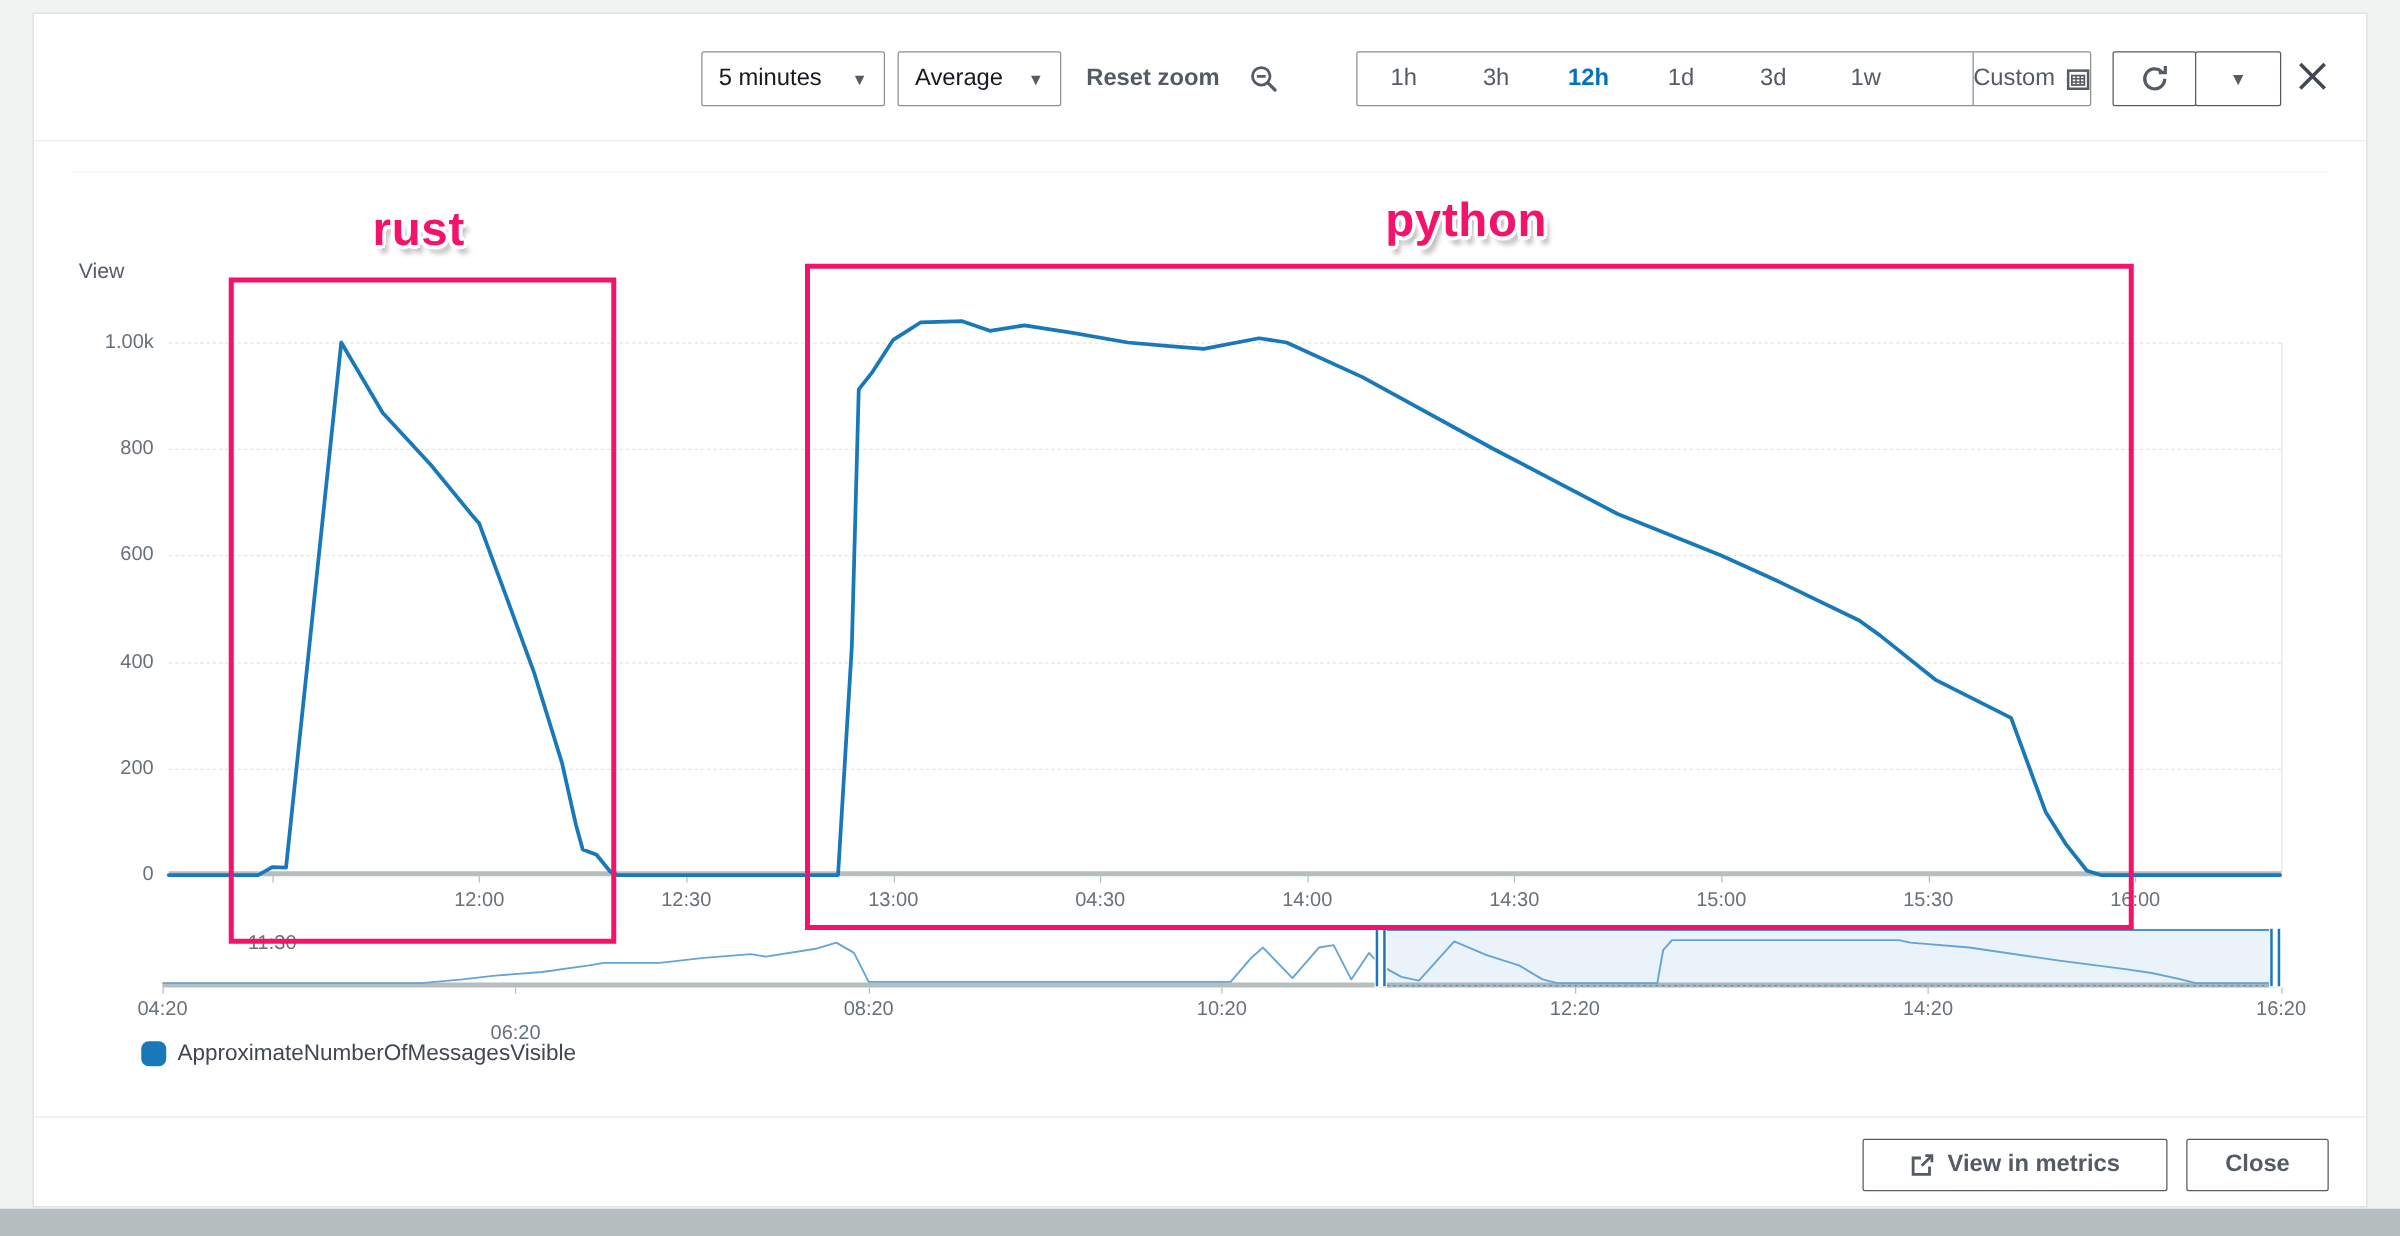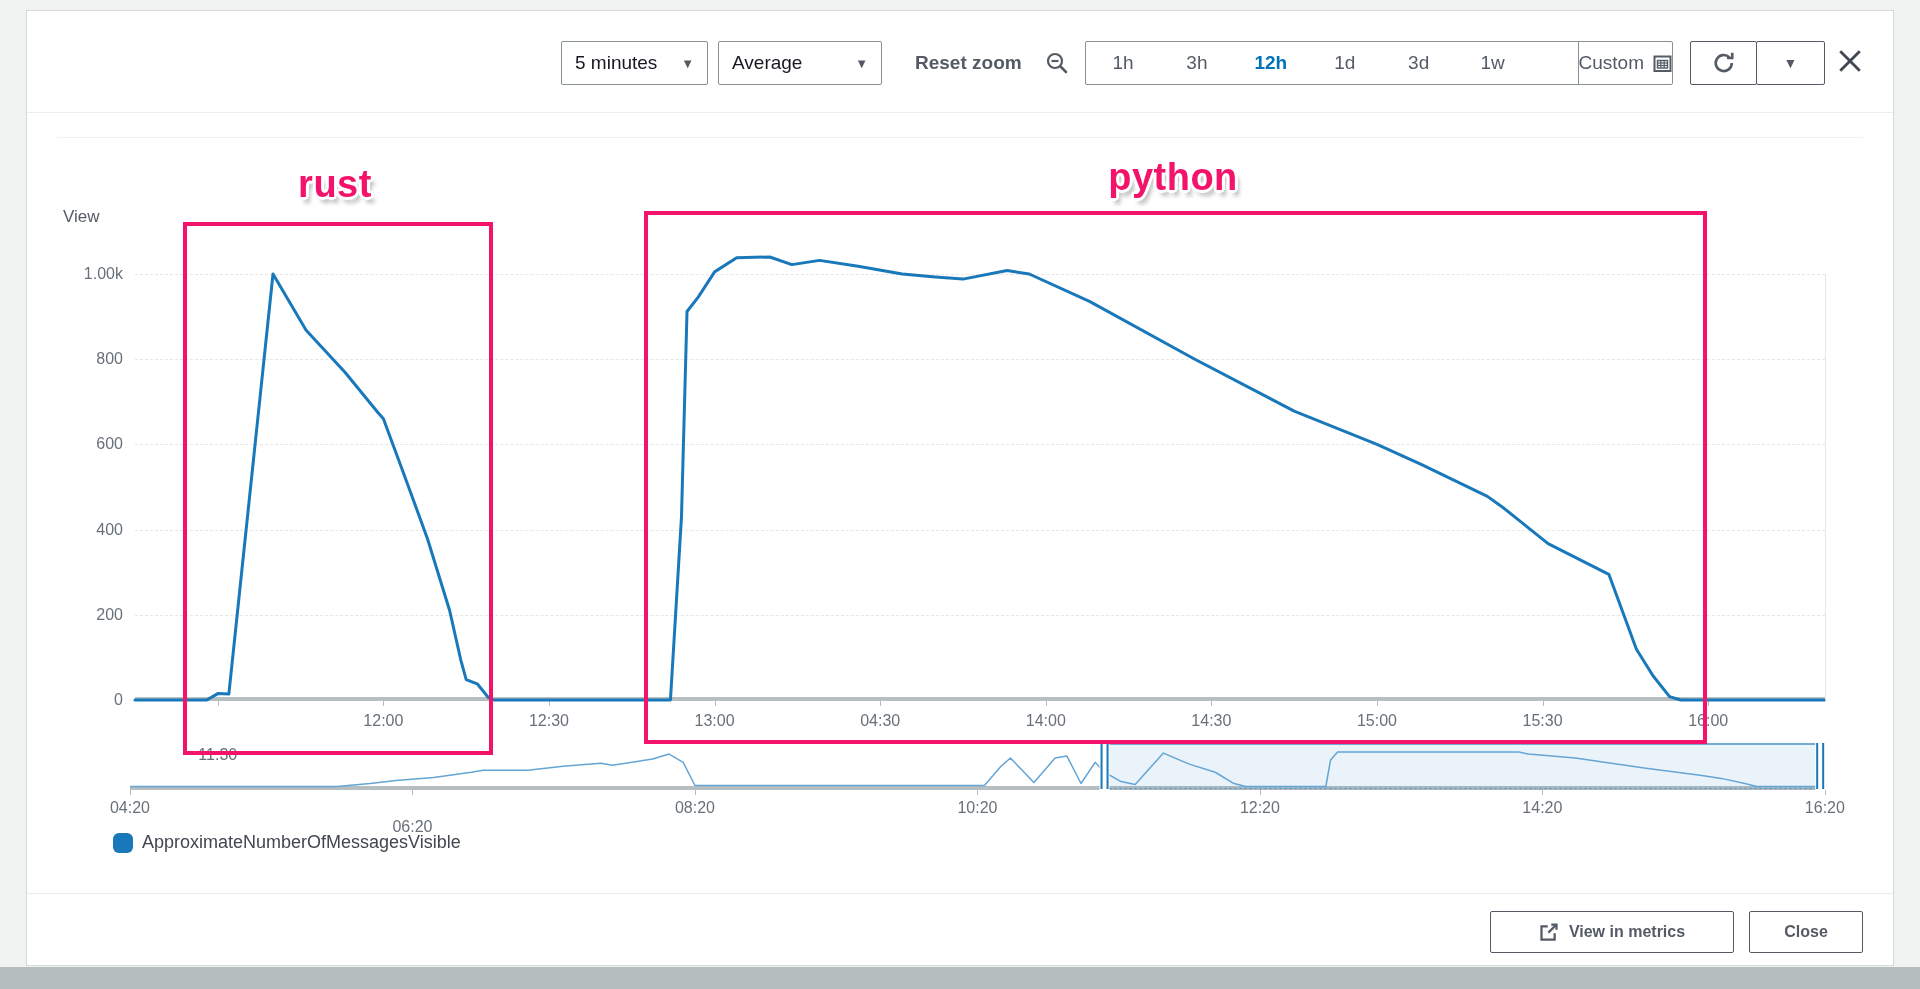--- a/index.html
+++ b/index.html
@@ -14,22 +14,22 @@
   .abs{position:absolute;}
   #modal{left:26px; top:10px; width:1868px; height:956px; background:#fff; border:1px solid var(--modal-border);}
   #bottom-band{left:0; top:967px; width:1920px; height:22px; background:var(--band);}
 
   
   #title{left:56px; top:48px; font-size:24px; font-weight:bold; color:var(--tx-dark); letter-spacing:.2px;}
   .dropdown{height:44px; border:1px solid var(--ctrl-border); border-radius:2px; background:#fff;
     display:flex; align-items:center; justify-content:space-between; padding:0 13px; font-size:19px; color:var(--tx-dark); cursor:pointer;}
   .caret{font-size:13px; color:var(--tx-gray); margin-left:10px;}
   #period-dd{left:561px; top:41px; width:147px;}
-  #stat-dd{left:718px; top:41px; width:164px;}
-  #reset-zoom{left:915px; top:41px; height:44px; display:flex; align-items:center; gap:23px; cursor:pointer;}
+  #stat-dd{left:718px; top:41px; width:131px;}
+  #reset-zoom{left:869px; top:41px; height:44px; display:flex; align-items:center; gap:23px; cursor:pointer;}
   #reset-zoom span{font-size:19px; font-weight:bold; color:var(--tx-gray);}
   #range-group{left:1085px; top:41px; width:588px; height:44px; border:1px solid var(--ctrl-border); border-radius:2px; display:flex; background:#fff;}
   .range-btn{width:77.6px; height:100%; display:flex; align-items:center; justify-content:center;
     font-size:19px; color:var(--tx-gray); cursor:pointer;}
   .range-btn.selected{color:var(--sel-blue); font-weight:bold;}
   #custom-range-btn{flex:1; border-left:1px solid var(--ctrl-border); display:flex; align-items:center; justify-content:center; gap:9px; font-size:19px; color:var(--tx-gray); cursor:pointer;margin-left:48px;}
   .icon-btn{top:41px; height:44px; border:1px solid var(--btn-border); border-radius:2px; background:#fff; display:flex; align-items:center; justify-content:center; cursor:pointer;}
   #refresh-btn{left:1690px; width:67px;}
   #refresh-opt-btn{left:1756px; width:69px;}
   #close-x{left:1835px; top:46px; width:30px; height:30px; cursor:pointer; display:flex; align-items:center; justify-content:center;}
@@ -57,21 +57,21 @@
   #python-label{left:1088px; top:156px; width:170px;}
 
   
   #legend{left:113px; top:832px; display:flex; align-items:center; gap:9px;}
   #legend-swatch{width:20px; height:20px; border-radius:6px; background:var(--accent-blue);}
   #legend-text{font-size:18px; color:#414750;}
 
   
   #footer-divider{left:27px; top:893px; width:1866px;}
   .footer-btn{top:911px; height:42px; border:1px solid var(--btn-border); border-radius:2px; background:#fff;
-    display:flex; align-items:center; justify-content:center; gap:10px; font-size:16px; font-weight:bold; color:var(--tx-gray); cursor:pointer;}
+    display:flex; align-items:center; justify-content:center; gap:10px; font-size:19px; font-weight:bold; color:var(--tx-gray); cursor:pointer;}
   #view-metrics-btn{left:1490px; width:244px;}
   #close-btn{left:1749px; width:114px;}
 </style>
 </head>
 <body>
 
 <div id="page">
   <div class="abs" id="modal"></div>
   <div class="abs" id="bottom-band"></div>
 

